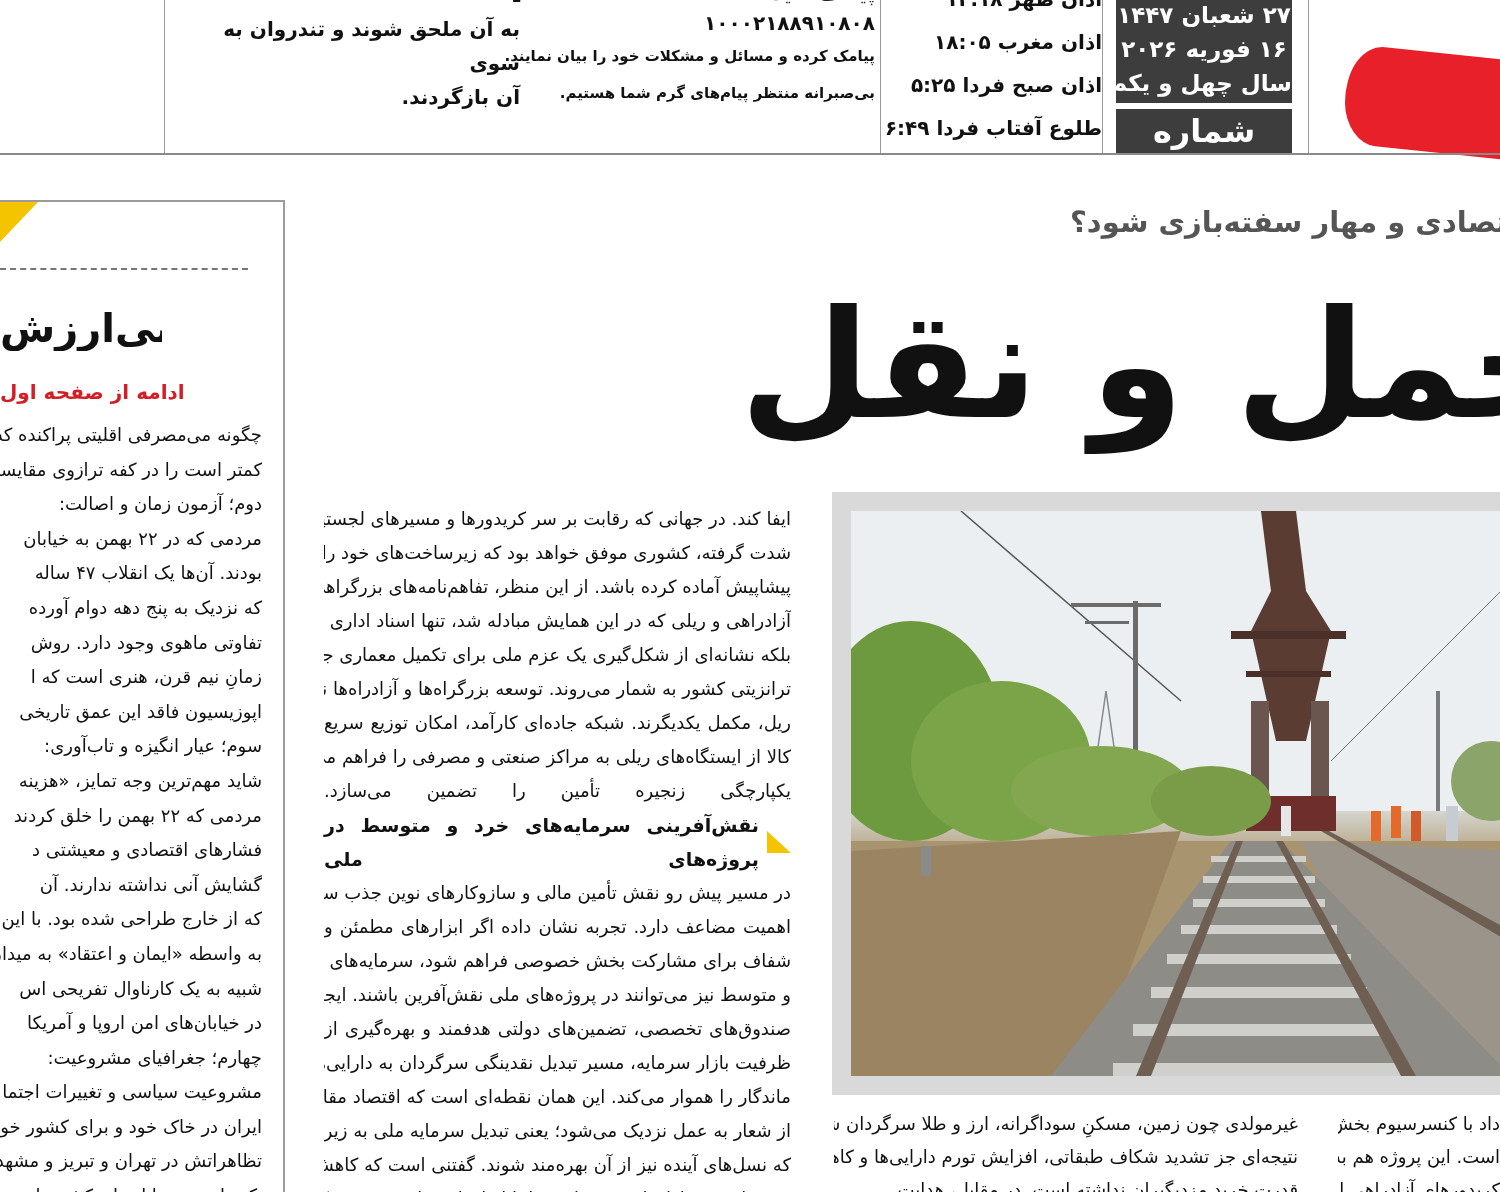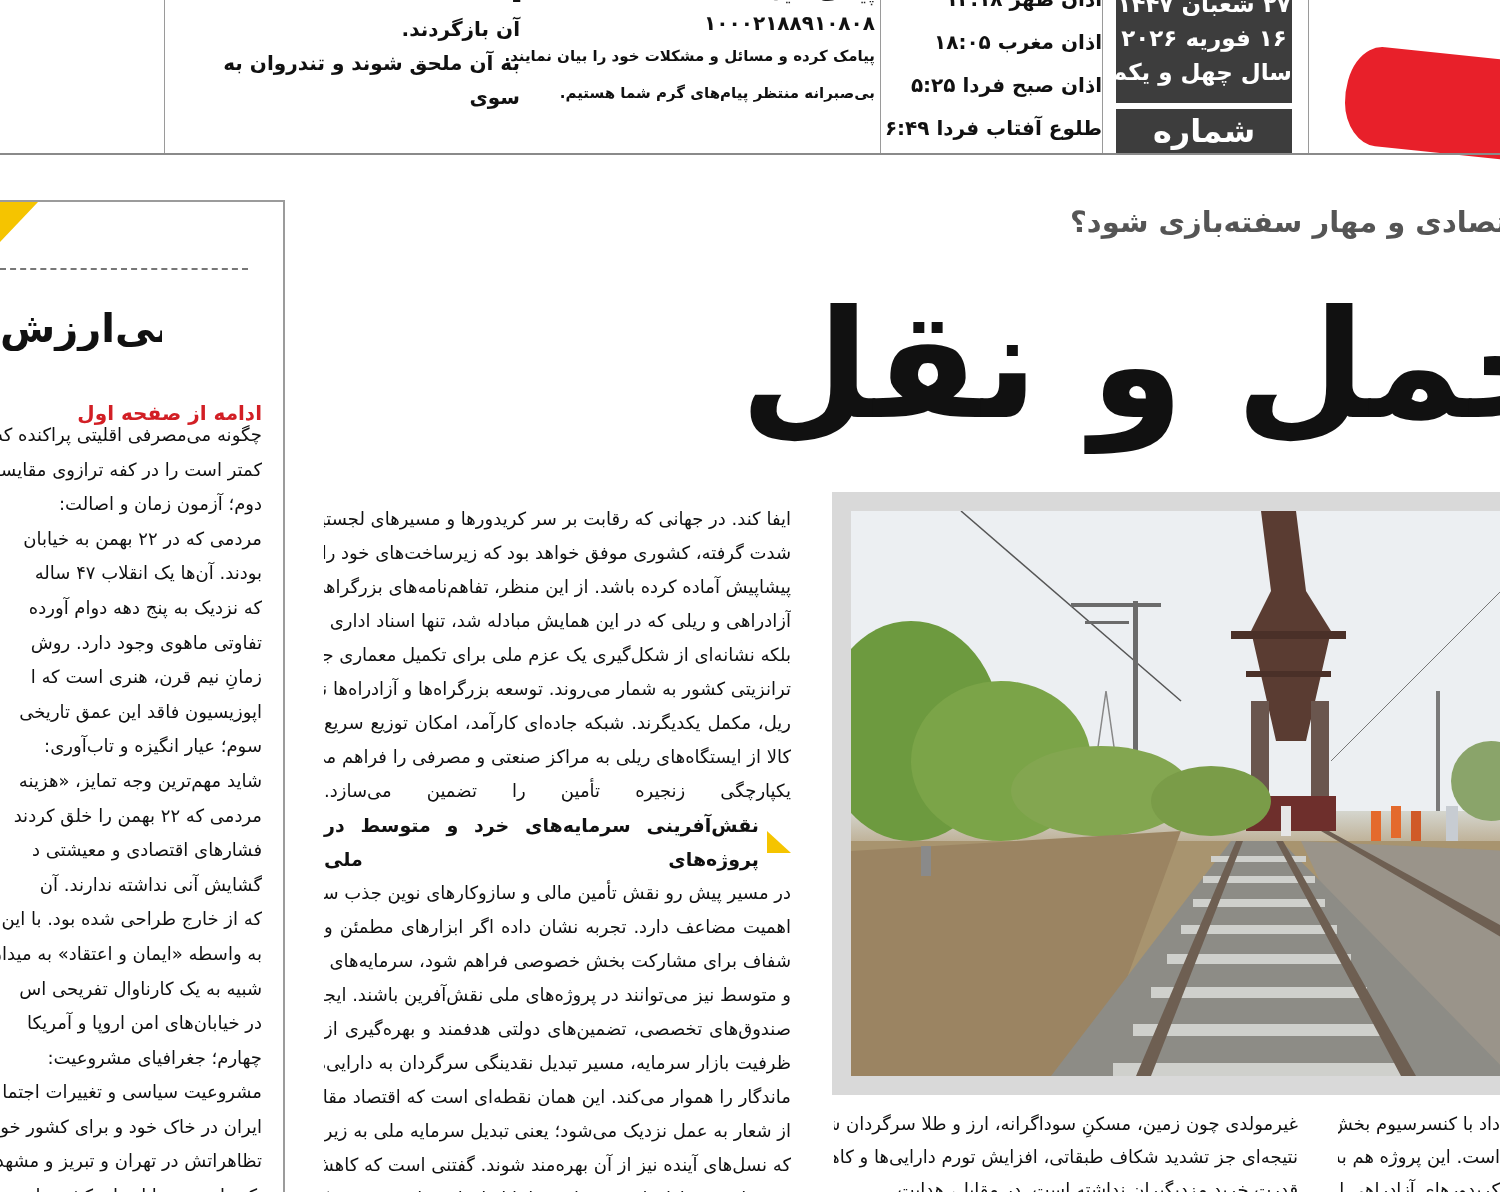--- a/index.html
+++ b/index.html
@@ -7,21 +7,21 @@
   body { position: relative; font-family: "DejaVu Sans", sans-serif; color: #111; direction: rtl; }
 
   
   .masthead-rule { position: absolute; left: 0; top: 153px; width: 1500px; height: 2px; background: #8a8a8a; }
   .vrule { position: absolute; width: 1px; background: #9a9a9a; }
 
   .red-ribbon { position: absolute; left: 1345px; top: 52px; width: 170px; height: 100px; background: #e8202a;
     border-top-left-radius: 40px 60px; border-bottom-left-radius: 30px 40px; transform: skewY(6deg); }
 
   .date-box { position: absolute; left: 1116px; top: 0; width: 176px; height: 103px; background: #3d3d3d; color: #fff;
-    font-weight: bold; font-size: 23px; line-height: 34px; text-align: center; padding-top: 4px; }
+    font-weight: bold; font-size: 23px; line-height: 34px; text-align: center; padding-top: 15px; }
   .date-box div { white-space: nowrap; }
   .date-box .first { margin-top: -17px; }
   .issue-box { position: absolute; left: 1116px; top: 109px; width: 176px; height: 44px; background: #3d3d3d; color: #fff;
     font-weight: bold; font-size: 32px; line-height: 44px; text-align: center; }
 
   .prayer { position: absolute; left: 892px; top: 0; width: 210px; font-size: 20px; line-height: 43px; text-align: right; font-weight: 600; }
   .prayer .row { white-space: nowrap; }
   .prayer .row:first-child { margin-top: -22px; }
 
   .sms { position: absolute; left: 540px; top: 0; width: 335px; text-align: right; font-weight: bold; }
@@ -31,21 +31,21 @@
 
   .top-snippet { position: absolute; left: 180px; top: 0; width: 340px; font-size: 20px; line-height: 34px; text-align: right; font-weight: 600; }
   .top-snippet .cut { margin-top: -22px; }
 
   
   .left-box { position: absolute; left: -2px; top: 200px; width: 287px; height: 1000px; border: 2px solid #9b9b9b; border-left: none; }
   .yellow-corner { position: absolute; left: 0; top: 202px; width: 0; height: 0; border-top: 40px solid #f5c400; border-right: 38px solid transparent; }
   .dashed { position: absolute; left: 0; top: 268px; width: 248px; border-top: 2px dashed #777; }
   .left-title { position: absolute; left: 0; top: 305px; width: 162px; font-size: 40px; font-weight: 900; text-align: left; direction: ltr; white-space: nowrap; overflow: hidden; }
   .left-title span { direction: rtl; unicode-bidi: plaintext; display: inline-block; }
-  .left-sub { position: absolute; left: 0; top: 380px; width: 262px; color: #d21f25; font-size: 20px; font-weight: bold; text-align: right; margin-top: 21px; }
+  .left-sub { position: absolute; left: 0; top: 380px; width: 262px; color: #d21f25; font-size: 20px; font-weight: bold; text-align: left; }
   .left-body { position: absolute; left: 0; top: 418px; width: 262px; font-size: 18px; line-height: 34.6px; text-align: right; }
   .left-body .ln { white-space: nowrap; overflow: hidden; direction: rtl; }
 
   
   .kicker { position: absolute; left: 1070px; top: 205px; width: 430px; color: #555; font-size: 29px; font-weight: bold; white-space: nowrap; overflow: hidden; text-align: left; direction: ltr; }
   .kicker span { direction: rtl; unicode-bidi: plaintext; }
   .headline { position: absolute; left: 740px; top: 270px; width: 760px; height: 200px; font-size: 150px; font-weight: 900; line-height: 190px; white-space: nowrap; overflow: hidden; text-align: left; direction: ltr; letter-spacing: -4px; }
   .headline span { direction: rtl; unicode-bidi: plaintext; }
 
   
@@ -89,22 +89,22 @@
 
 <div class="sms">
   <div class="cut">پیامک کنید</div>
   <div class="num">۱۰۰۰۲۱۸۸۹۱۰۸۰۸</div>
   <div class="txt">پیامک کرده و مسائل و مشکلات خود را بیان نمایند.</div>
   <div class="txt">بی‌صبرانه منتظر پیام‌های گرم شما هستیم.</div>
 </div>
 
 <div class="top-snippet">
   <div class="cut">ـ</div>
+  <div>به آن ملحق شوند و تندروان به سوی</div>
   <div>آن بازگردند.</div>
-  <div>به آن ملحق شوند و تندروان به سوی</div>
 </div>
 
 <div class="masthead-rule"></div>
 
 <div class="left-box"></div>
 <div class="yellow-corner"></div>
 <div class="dashed"></div>
 <div class="left-title"><span>کپی بی‌ارزش</span></div>
 <div class="left-sub">ادامه از صفحه اول</div>
 <div class="left-body">

